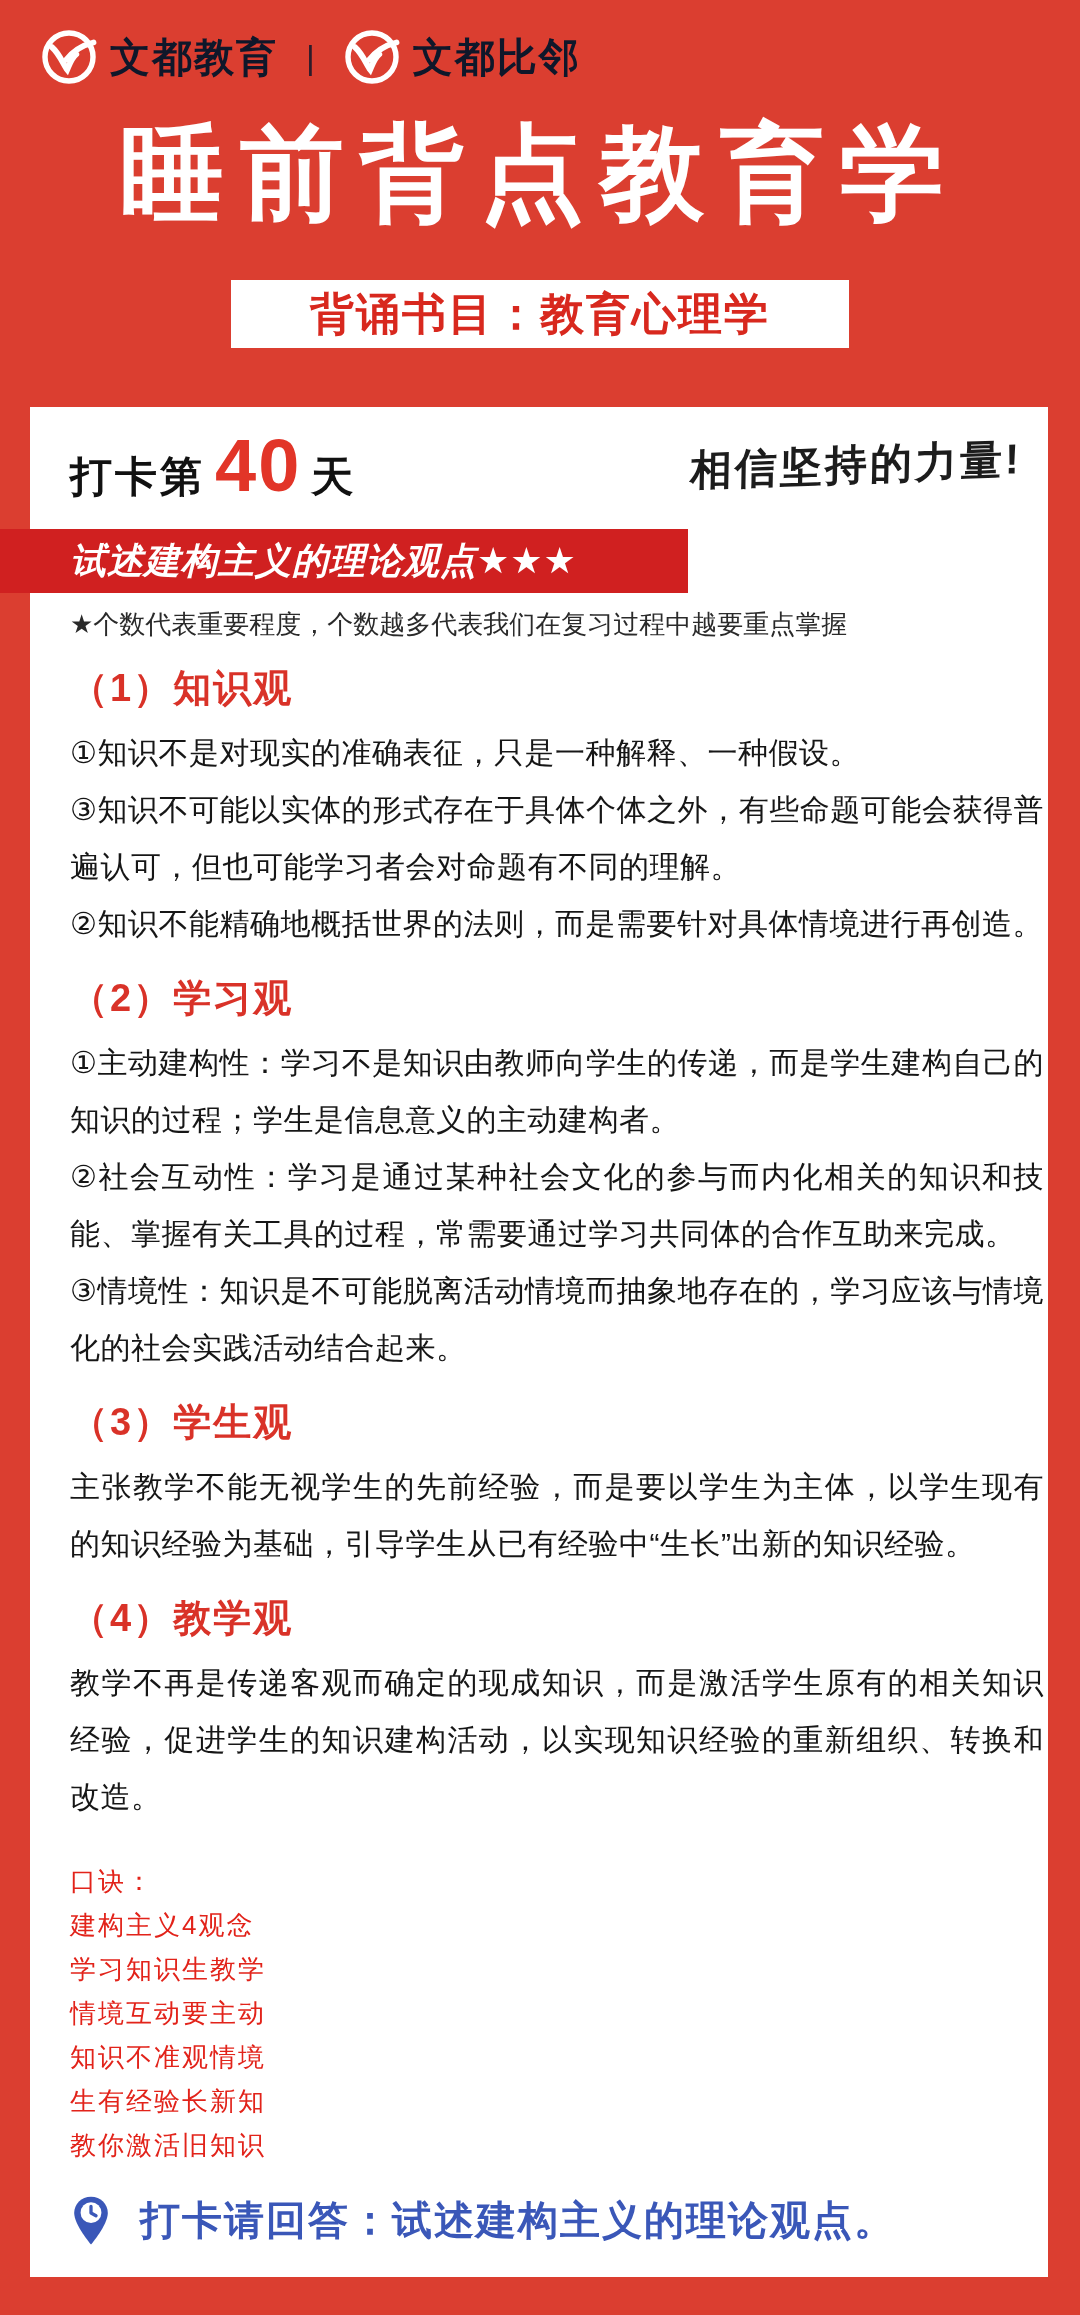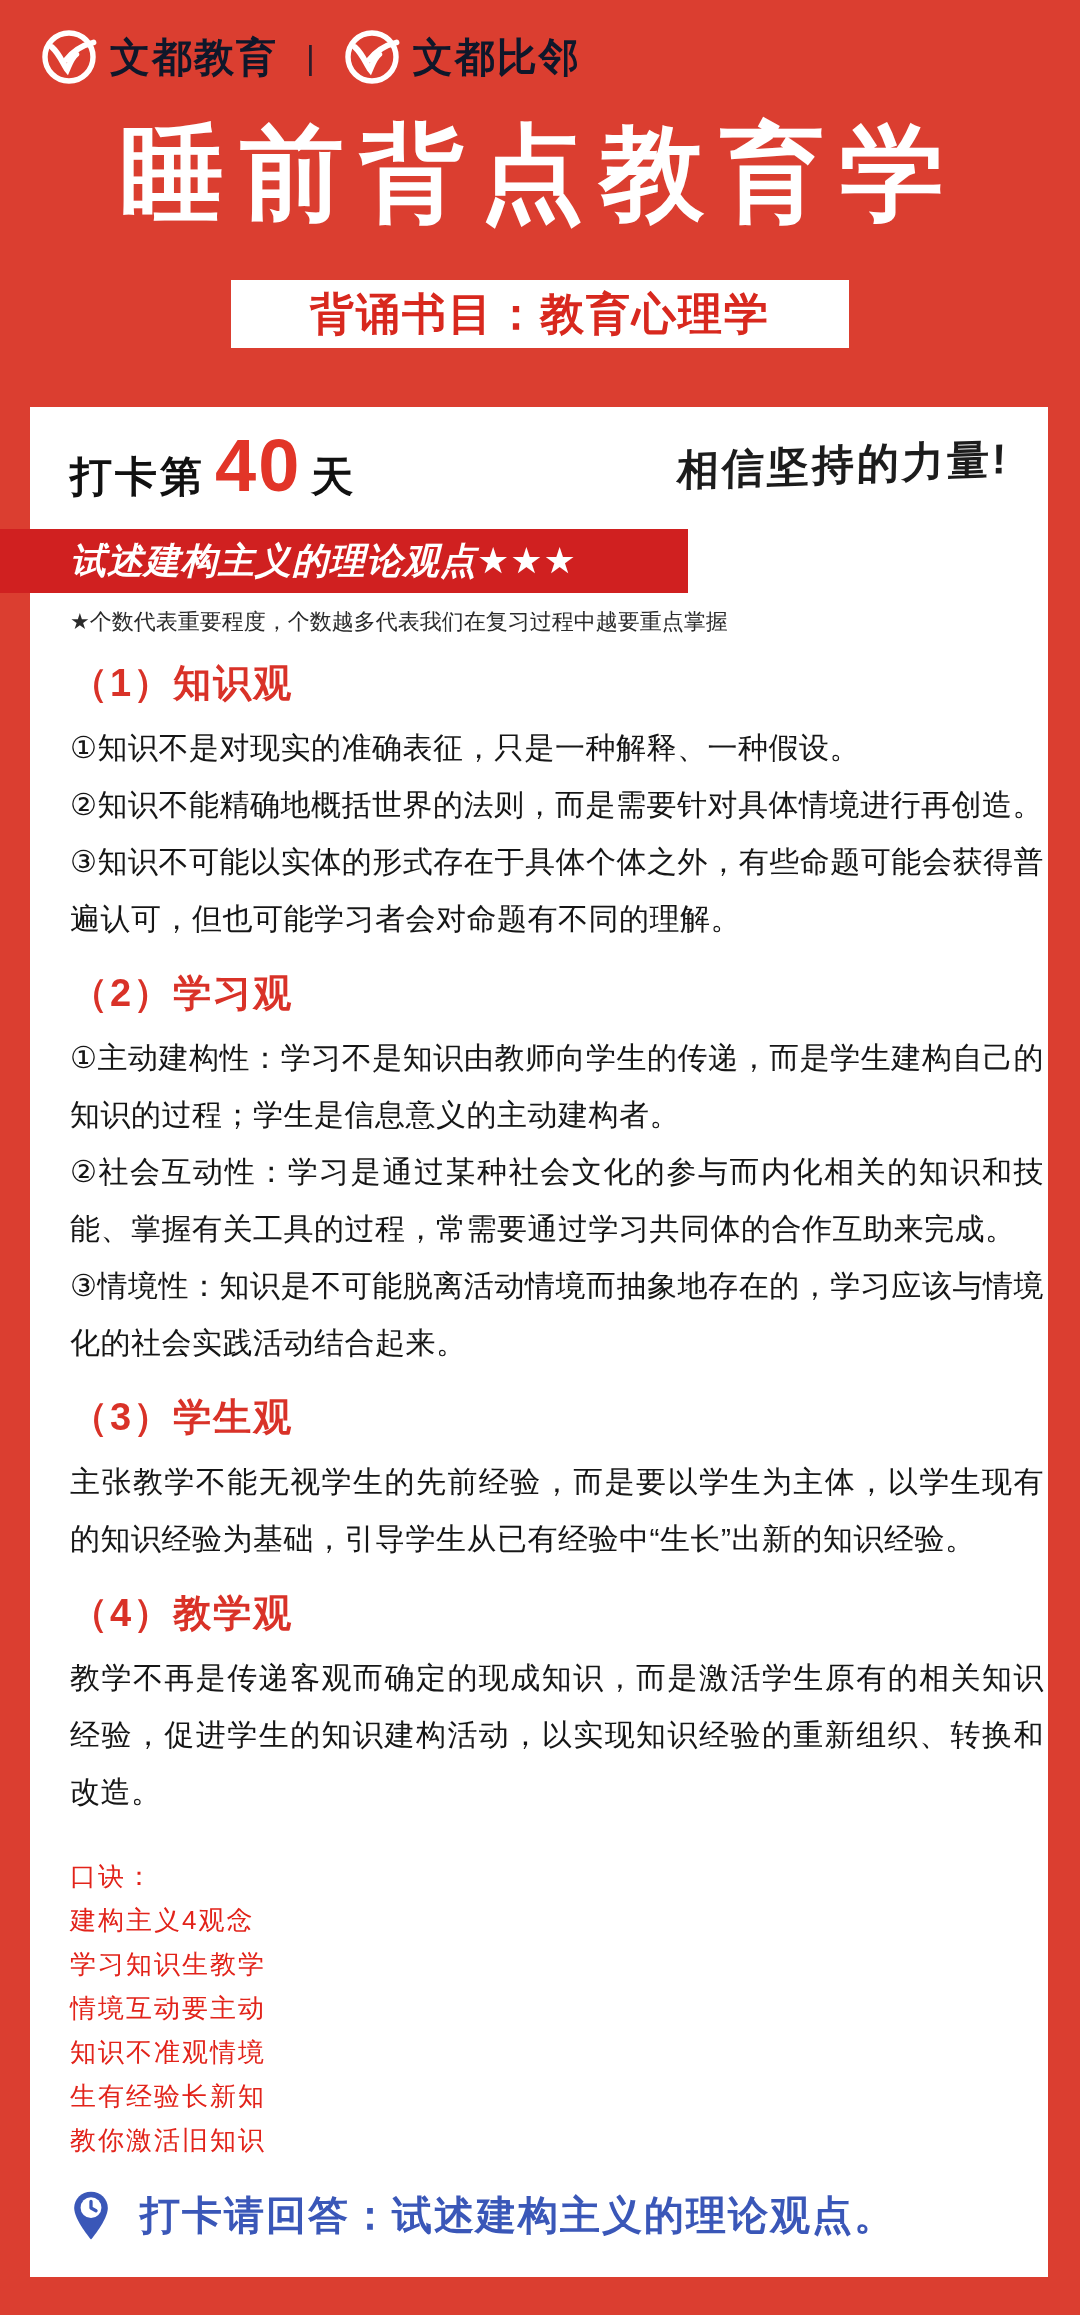--- a/index.html
+++ b/index.html
@@ -35,40 +35,40 @@
   .subtitle-text{color:#D8281E;font-size:44px;font-weight:800;letter-spacing:2px;}
   
   .card{
     position:absolute;top:407px;left:30px;width:1018px;height:1870px;
     background:#fff;box-sizing:border-box;
     padding:16px 0 0 0;
   }
   
   .checkin-row{
     display:flex;justify-content:space-between;align-items:center;
-    padding:0 39px 0 40px;height:84px;
+    padding:0 26px 0 40px;height:84px;
   }
   .checkin-left{display:flex;align-items:baseline;color:#111;}
   .checkin-prefix,.checkin-suffix{font-size:42px;font-weight:800;letter-spacing:3px;}
   .checkin-day{font-size:74px;font-weight:800;color:#E23528;margin:0 10px;letter-spacing:2px;}
   .slogan{
     font-size:42px;font-weight:600;color:#1c1c1c;letter-spacing:3px;
     transform:rotate(-2deg) skewX(-3deg);
   }
   
   .question-banner{
     margin:22px 0 0 -30px;
     width:618px;height:64px;background:#D02020;
     display:flex;align-items:center;
     padding-left:70px;box-sizing:content-box;
     color:#fff;font-size:36px;font-weight:800;font-style:italic;letter-spacing:1px;
   }
   .star-note{
     margin:14px 0 0 0;padding-left:40px;
-    font-size:22px;color:#2a2a2a;letter-spacing:0;
+    font-size:26px;color:#2a2a2a;letter-spacing:0;
   }
   
   .section{margin-top:24px;}
   .sec-heading{
     margin:0 0 14px 0;padding-left:40px;
     font-size:38px;line-height:44px;font-weight:800;color:#D93228;letter-spacing:2px;
   }
   .body-text{
     margin:0;padding:0 4px 0 40px;
     font-size:30px;line-height:57px;color:#161616;
@@ -134,23 +134,23 @@
     <p class="star-note">★个数代表重要程度，个数越多代表我们在复习过程中越要重点掌握</p>
 
     <div>
 
         <section class="section">
           <h3 class="sec-heading">（1）知识观</h3>
           <div>
 
               <p class="body-text">①知识不是对现实的准确表征，只是一种解释、一种假设。</p>
 
+              <p class="body-text">③知识不可能以实体的形式存在于具体个体之外，有些命题可能会获得普遍认可，但也可能学习者会对命题有不同的理解。</p>
+
               <p class="body-text">②知识不能精确地概括世界的法则，而是需要针对具体情境进行再创造。</p>
-
-              <p class="body-text">③知识不可能以实体的形式存在于具体个体之外，有些命题可能会获得普遍认可，但也可能学习者会对命题有不同的理解。</p>
             </div>
         </section>
 
         <section class="section">
           <h3 class="sec-heading">（2）学习观</h3>
           <div>
 
               <p class="body-text">①主动建构性：学习不是知识由教师向学生的传递，而是学生建构自己的知识的过程；学生是信息意义的主动建构者。</p>
 
               <p class="body-text">②社会互动性：学习是通过某种社会文化的参与而内化相关的知识和技能、掌握有关工具的过程，常需要通过学习共同体的合作互助来完成。</p>

